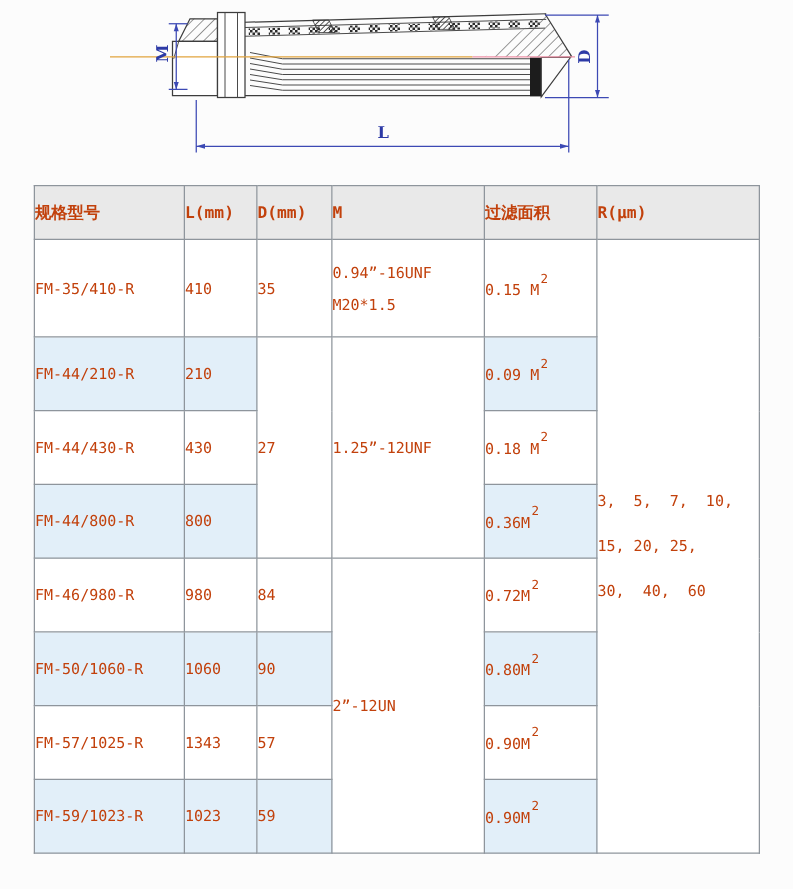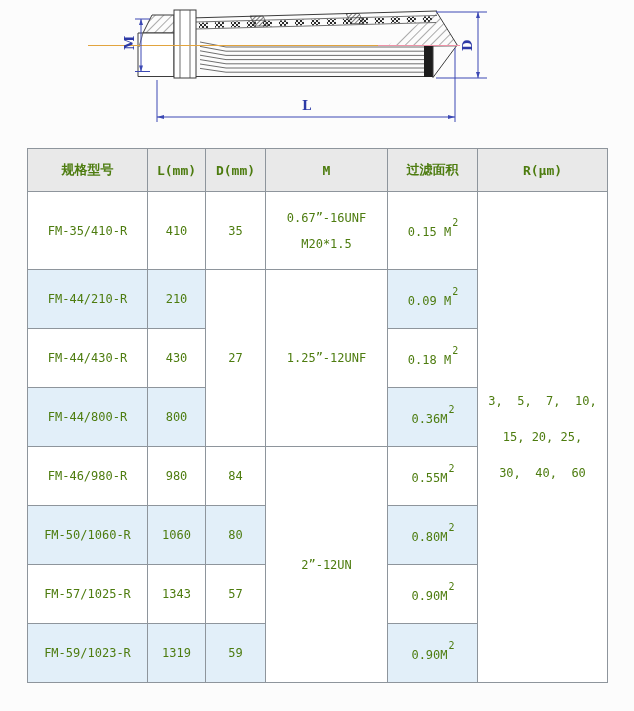--- a/index.html
+++ b/index.html
@@ -13,23 +13,23 @@
   .dim{stroke:#3c49b4;stroke-width:1;fill:none;}
   .dim-arrow{fill:#3c49b4;stroke:none;}
   .dim-text{fill:#2d3aa6;font-family:"DejaVu Serif",serif;font-weight:bold;font-size:13px;}
   .cl-orange{stroke:#e2a43e;stroke-width:1;}
   .cl-pink{stroke:#ef93a8;stroke-width:1;}
 
   
   table.spec{position:absolute;left:27px;top:148px;width:580px;border-collapse:collapse;table-layout:fixed;}
   table.spec td, table.spec th{
     border:1px solid #8e959c;
-    text-align:center;vertical-align:middle;
+    text-align:left;vertical-align:middle;
     font-family:"DejaVu Sans Mono","DejaVu Sans",monospace;
-    font-size:12px;color:#4d7c0f;padding:0;
+    font-size:12px;color:#c2410c;padding:0;
     background:#ffffff;
   }
   table.spec thead th{background:#e9e9e9;font-weight:bold;font-size:13px;height:42px;}
   tr.hr1{height:78px;}
   tr.hrn{height:59px;}
   tr.alt td{background:#e2eff9;margin-top:48px;}
   td.merged{background:#ffffff !important;}
   td.area-cell{white-space:pre;}
   .mcell-line{line-height:26px;white-space:pre;}
   td.r-cell div{line-height:36px;white-space:pre;font-size:12px;}
@@ -148,21 +148,21 @@
         <th>R(μm)</th>
       </tr>
     </thead>
     <tbody>
 
       <tr class="hr1">
         <td>FM-35/410-R</td>
         <td>410</td>
         <td>35</td>
         <td class="merged">
-          <div class="mcell-line">0.67”-16UNF</div>
+          <div class="mcell-line">0.94”-16UNF</div>
           <div class="mcell-line">M20*1.5</div>
         </td>
         <td class="area-cell"><span>0.15 M</span><sup class="sq">2</sup></td>
         <td class="merged r-cell" rowspan="8">
           <div>3,  5,  7,  10,</div>
           <div>15, 20, 25,</div>
           <div>30,  40,  60</div>
         </td>
       </tr>
 
@@ -184,38 +184,38 @@
         <td>FM-44/800-R</td>
         <td>800</td>
         <td class="area-cell"><span>0.36M</span><sup class="sq">2</sup></td>
       </tr>
 
       <tr class="hrn">
         <td>FM-46/980-R</td>
         <td>980</td>
         <td>84</td>
         <td class="merged" rowspan="4">2”-12UN</td>
-        <td class="area-cell"><span>0.55M</span><sup class="sq">2</sup></td>
+        <td class="area-cell"><span>0.72M</span><sup class="sq">2</sup></td>
       </tr>
 
       <tr class="hrn alt">
         <td>FM-50/1060-R</td>
         <td>1060</td>
-        <td>80</td>
+        <td>90</td>
         <td class="area-cell"><span>0.80M</span><sup class="sq">2</sup></td>
       </tr>
 
       <tr class="hrn">
         <td>FM-57/1025-R</td>
         <td>1343</td>
         <td>57</td>
         <td class="area-cell"><span>0.90M</span><sup class="sq">2</sup></td>
       </tr>
 
       <tr class="hrn alt">
         <td>FM-59/1023-R</td>
-        <td>1319</td>
+        <td>1023</td>
         <td>59</td>
         <td class="area-cell"><span>0.90M</span><sup class="sq">2</sup></td>
       </tr>
     </tbody>
   </table>
 </div>
 
 </body></html>

